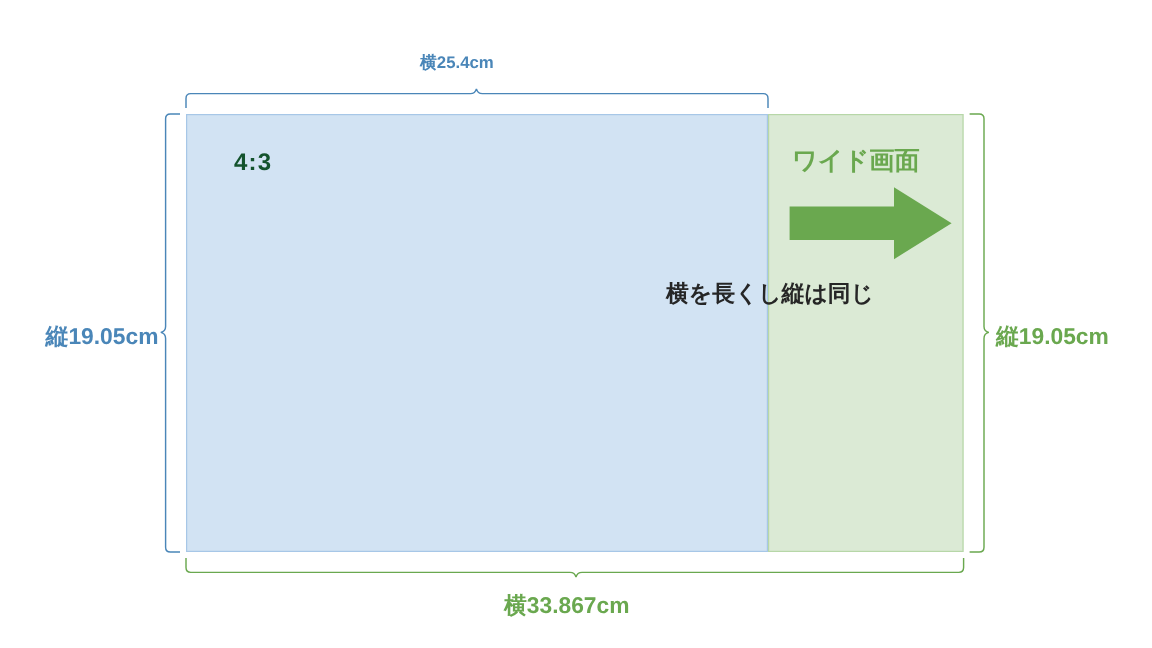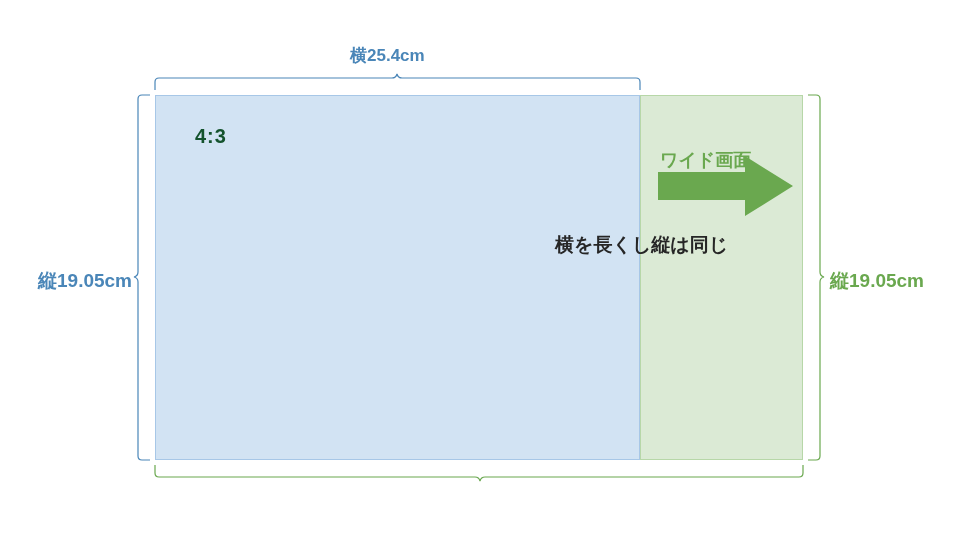--- a/index.html
+++ b/index.html
@@ -48,34 +48,33 @@
     left: 195px;
     top: 125px;
     color: #14532d;
     font-size: 20px;
     letter-spacing: 1px;
   }
   .lbl-wide {
     left: 660px;
     top: 120px;
     color: #6aa84f;
-    font-size: 18px;
-    margin-top: 28px;
+    font-size: 21px;
   }
   .lbl-desc {
     left: 555px;
     top: 232px;
     color: #262626;
     font-size: 19px;
   }
   .lbl-top {
     left: 350px;
     top: 44px;
     color: #4a86b8;
-    font-size: 17px;
+    font-size: 14px;
     font-weight: 600;
   }
   .lbl-left {
     left: 38px;
     top: 268px;
     color: #4a86b8;
     font-size: 19px;
     font-weight: 600;
   }
   .lbl-right {
@@ -107,20 +106,21 @@
   <div class="box-blue"></div>
   <div class="box-green"></div>
 
   <div class="lbl lbl-ratio">4:3</div>
   <div class="lbl lbl-wide">ワイド画面</div>
   <div class="lbl lbl-desc">横を長くし縦は同じ</div>
 
   <div class="lbl lbl-top">横25.4cm</div>
   <div class="lbl lbl-left">縦19.05cm</div>
   <div class="lbl lbl-right">縦19.05cm</div>
+  <div class="lbl lbl-bottom">横33.867cm</div>
 
   <svg class="overlay" viewBox="0 0 960 540">
 
     <g stroke="#4a86b8" stroke-width="1.2" fill="none">
       <path d="M155 90
                L155 82
                Q155 78 159 78
                L392 78
                Q396 78 397 74
                Q398 78 402 78

